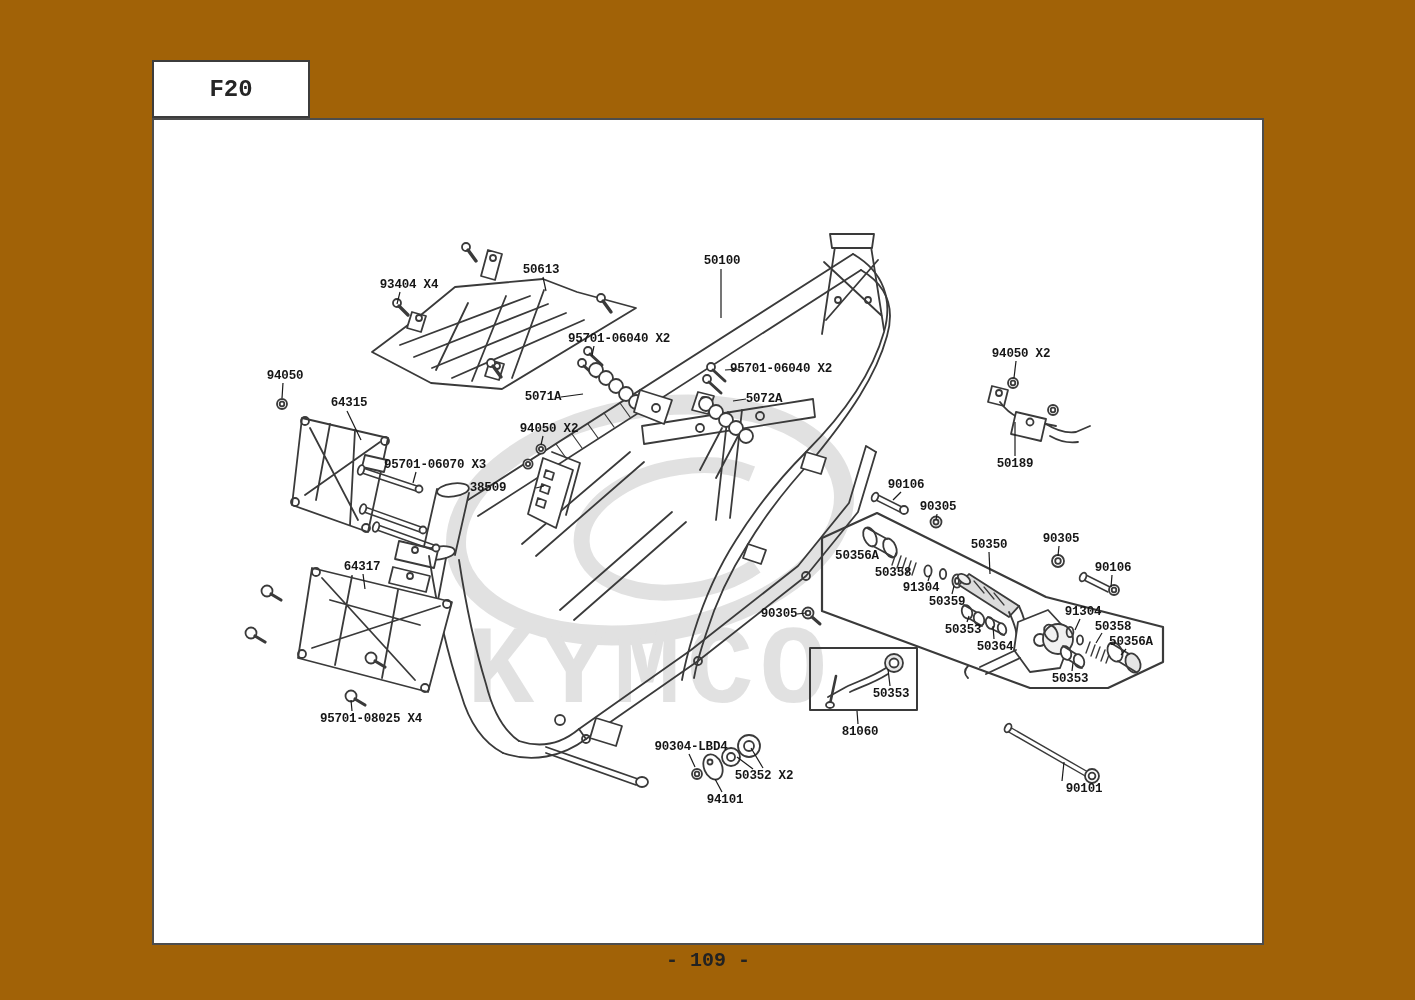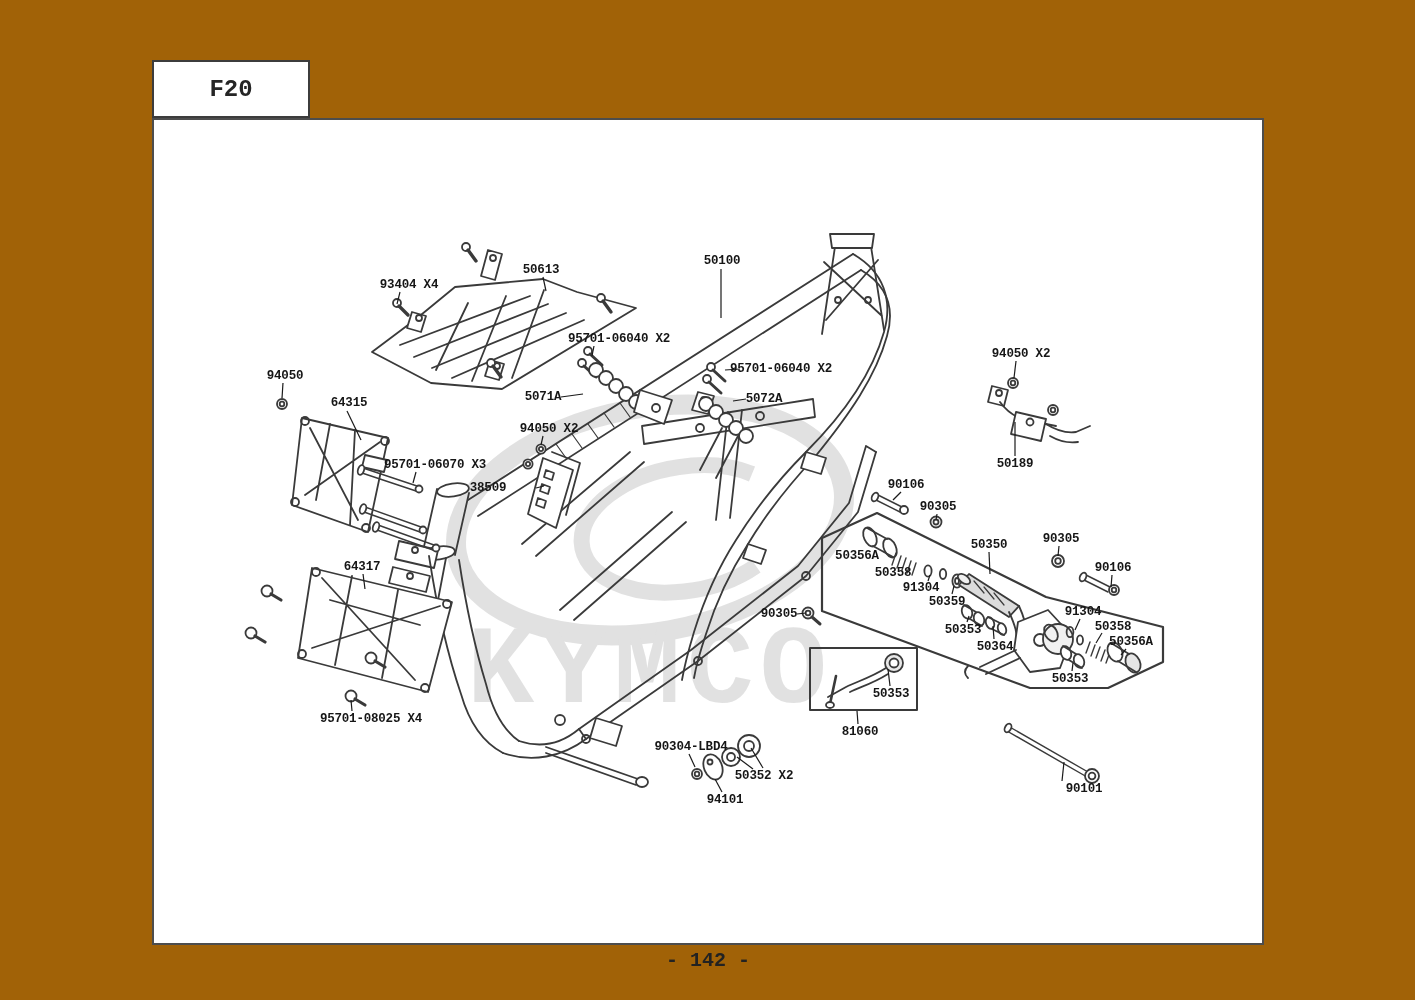--- a/index.html
+++ b/index.html
@@ -380,14 +380,14 @@
       <div class="part-label" style="left: 779px; top: 614px;">90305</div>
       <div class="part-label" style="left: 371px; top: 719px;">95701-08025 X4</div>
       <div class="part-label" style="left: 891px; top: 694px;">50353</div>
       <div class="part-label" style="left: 860px; top: 732px;">81060</div>
       <div class="part-label" style="left: 691px; top: 747px; text-align: right;">90304-LBD4</div>
       <div class="part-label" style="left: 764px; top: 776px;">50352 X2</div>
       <div class="part-label" style="left: 725px; top: 800px;">94101</div>
       <div class="part-label" style="left: 1060px; top: 789px; margin-left: 24px;">90101</div>
     </div>
 
-  <div class="page-number">- 142 -</div>
+  <div class="page-number">- 109 -</div>
 </div>
 
 </body></html>

